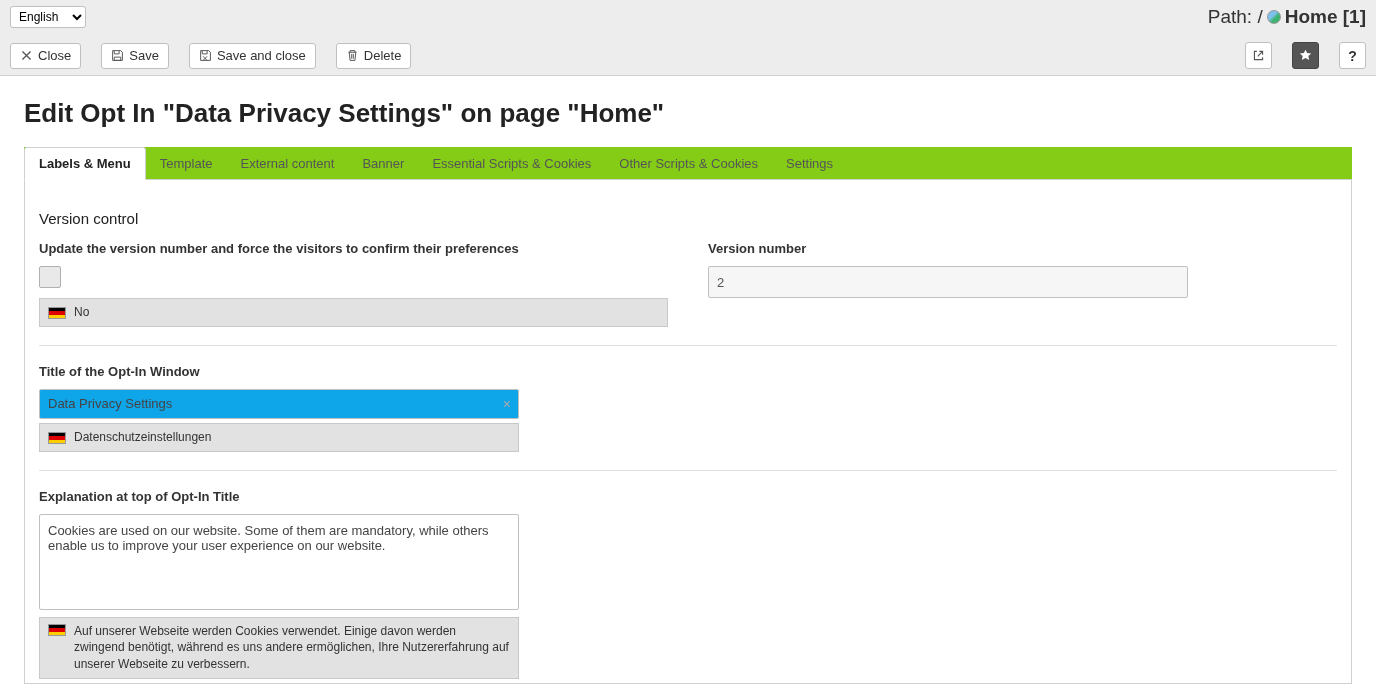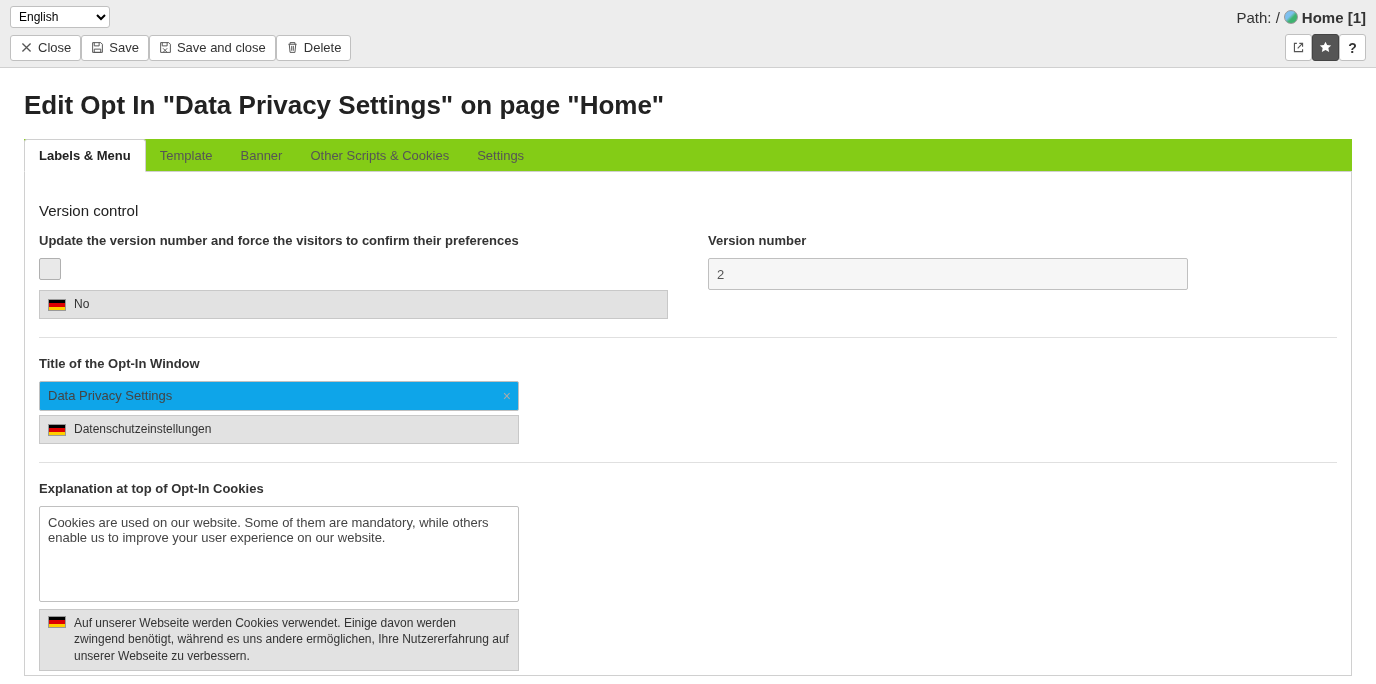--- a/index.html
+++ b/index.html
@@ -21,30 +21,30 @@
     justify-content: space-between;
     align-items: center;
     margin-bottom: 6px;
   }
   .topbar-row2 {
     display: flex;
     justify-content: space-between;
     align-items: center;
   }
   .lang-select {
-    width: 100px;
+    width: 76px;
     height: 22px;
     font-size: 12px;
     border: 1px solid #c0c0c0;
     border-radius: 3px;
     background: #fff;
     padding: 0 4px;
   }
   .path {
-    font-size: 15px;
+    font-size: 19px;
     color: #333;
     display: flex;
     align-items: center;
     gap: 4px;
   }
   .path strong { font-weight: 700; }
   .globe-icon {
     width: 14px; height: 14px;
     border-radius: 50%;
     background: linear-gradient(135deg, #7ec0ee 40%, #3eb370 60%);
@@ -57,21 +57,21 @@
     gap: 5px;
     background: #fff;
     border: 1px solid #c0c0c0;
     border-radius: 3px;
     padding: 4px 9px;
     font-size: 13px;
     cursor: pointer;
     color: #333;
     height: 26px;
   }
-  .btn-group { display: flex; gap: 0; }
+  .btn-group { display: flex; gap: 20px; margin-top: 8px; }
   .icon-btn {
     display: inline-flex;
     align-items: center;
     justify-content: center;
     width: 27px; height: 27px;
     background: #fff;
     border: 1px solid #c0c0c0;
     border-radius: 3px;
     cursor: pointer;
     font-size: 14px;
@@ -274,21 +274,23 @@
     </div>
   </div>
 </div>
 
 <div class="page">
   <h1 class="page-title">Edit Opt In "Data Privacy Settings" on page "Home"</h1>
 
   <div class="tabs">
     <button class="tab active">Labels &amp; Menu</button>
     <button class="tab">Template</button>
+    <button class="tab">External content</button>
     <button class="tab">Banner</button>
+    <button class="tab">Essential Scripts &amp; Cookies</button>
     <button class="tab">Other Scripts &amp; Cookies</button>
     <button class="tab">Settings</button>
   </div>
 
   <div class="panel">
 
     <div class="section-title">Version control</div>
 
     <div class="cols">
       <div class="col">
@@ -311,21 +313,21 @@
         <input class="text-input" type="text" value="Data Privacy Settings" style="">
         <span class="clear-x">×</span>
       </div>
       <div class="trans-bar" style="max-width:480px">
         <span class="flag-de flag"></span>
         <span>Datenschutzeinstellungen</span>
       </div>
     </div>
 
     <div class="section-block">
-      <span class="field-label">Explanation at top of Opt-In Cookies</span>
+      <span class="field-label">Explanation at top of Opt-In Title</span>
       <textarea class="textarea" style="">Cookies are used on our website. Some of them are mandatory, while others enable us to improve your user experience on our website.</textarea>
       <div class="trans-bar tall">
         <span class="flag-de flag"></span>
         <span>Auf unserer Webseite werden Cookies verwendet. Einige davon werden zwingend benötigt, während es uns andere ermöglichen, Ihre Nutzererfahrung auf unserer Webseite zu verbessern.</span>
       </div>
     </div>
 
   </div>
 </div>
 

